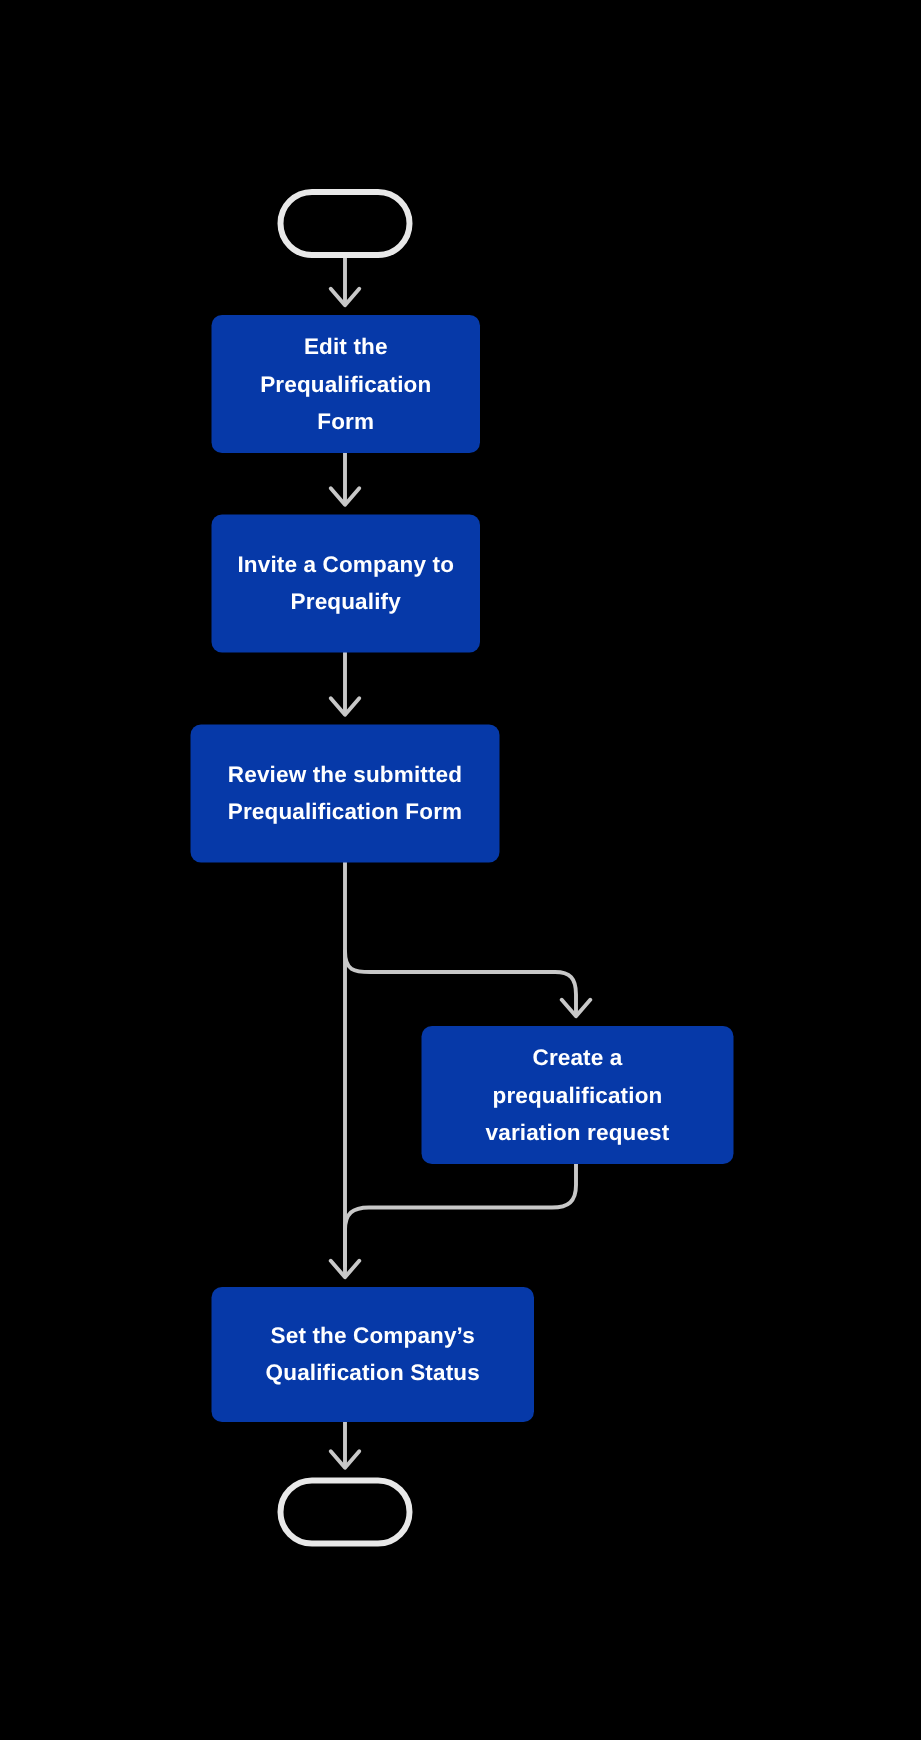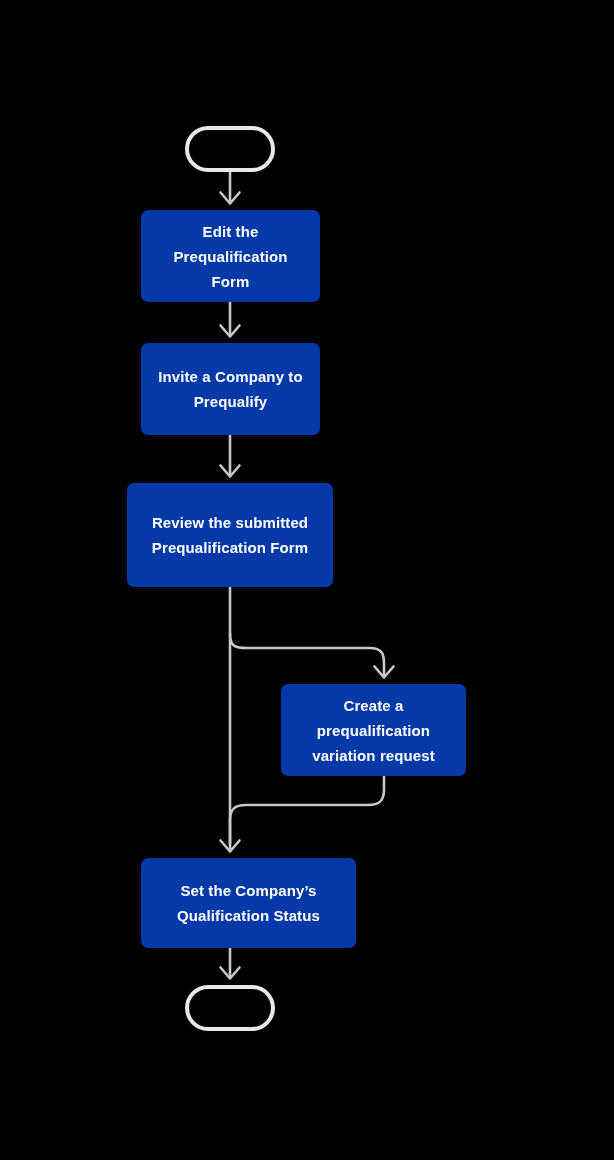--- a/index.html
+++ b/index.html
@@ -110,26 +110,26 @@
     <span class="node-label">Edit the
 Prequalification
 Form</span>
   </div>
 
   <div class="node node-process" style="left:141px; top:343px; width:179px; height:92px;">
     <span class="node-label">Invite a Company to
 Prequalify</span>
   </div>
 
-  <div class="node node-process" style="left:127px; top:483px; width:206px; height:104px;align-items:center;">
+  <div class="node node-process" style="left:127px; top:483px; width:206px; height:92px;align-items:center;">
     <span class="node-label">Review the submitted
 Prequalification Form</span>
   </div>
 
-  <div class="node node-process" style="left:281px; top:684px; width:185px; height:92px;">
+  <div class="node node-process" style="left:281px; top:684px; width:208px; height:92px;">
     <span class="node-label">Create a
 prequalification
 variation request</span>
   </div>
 
   <div class="node node-process" style="left:141px; top:858px; width:215px; height:90px;">
     <span class="node-label">Set the Company’s
 Qualification Status</span>
   </div>
 

